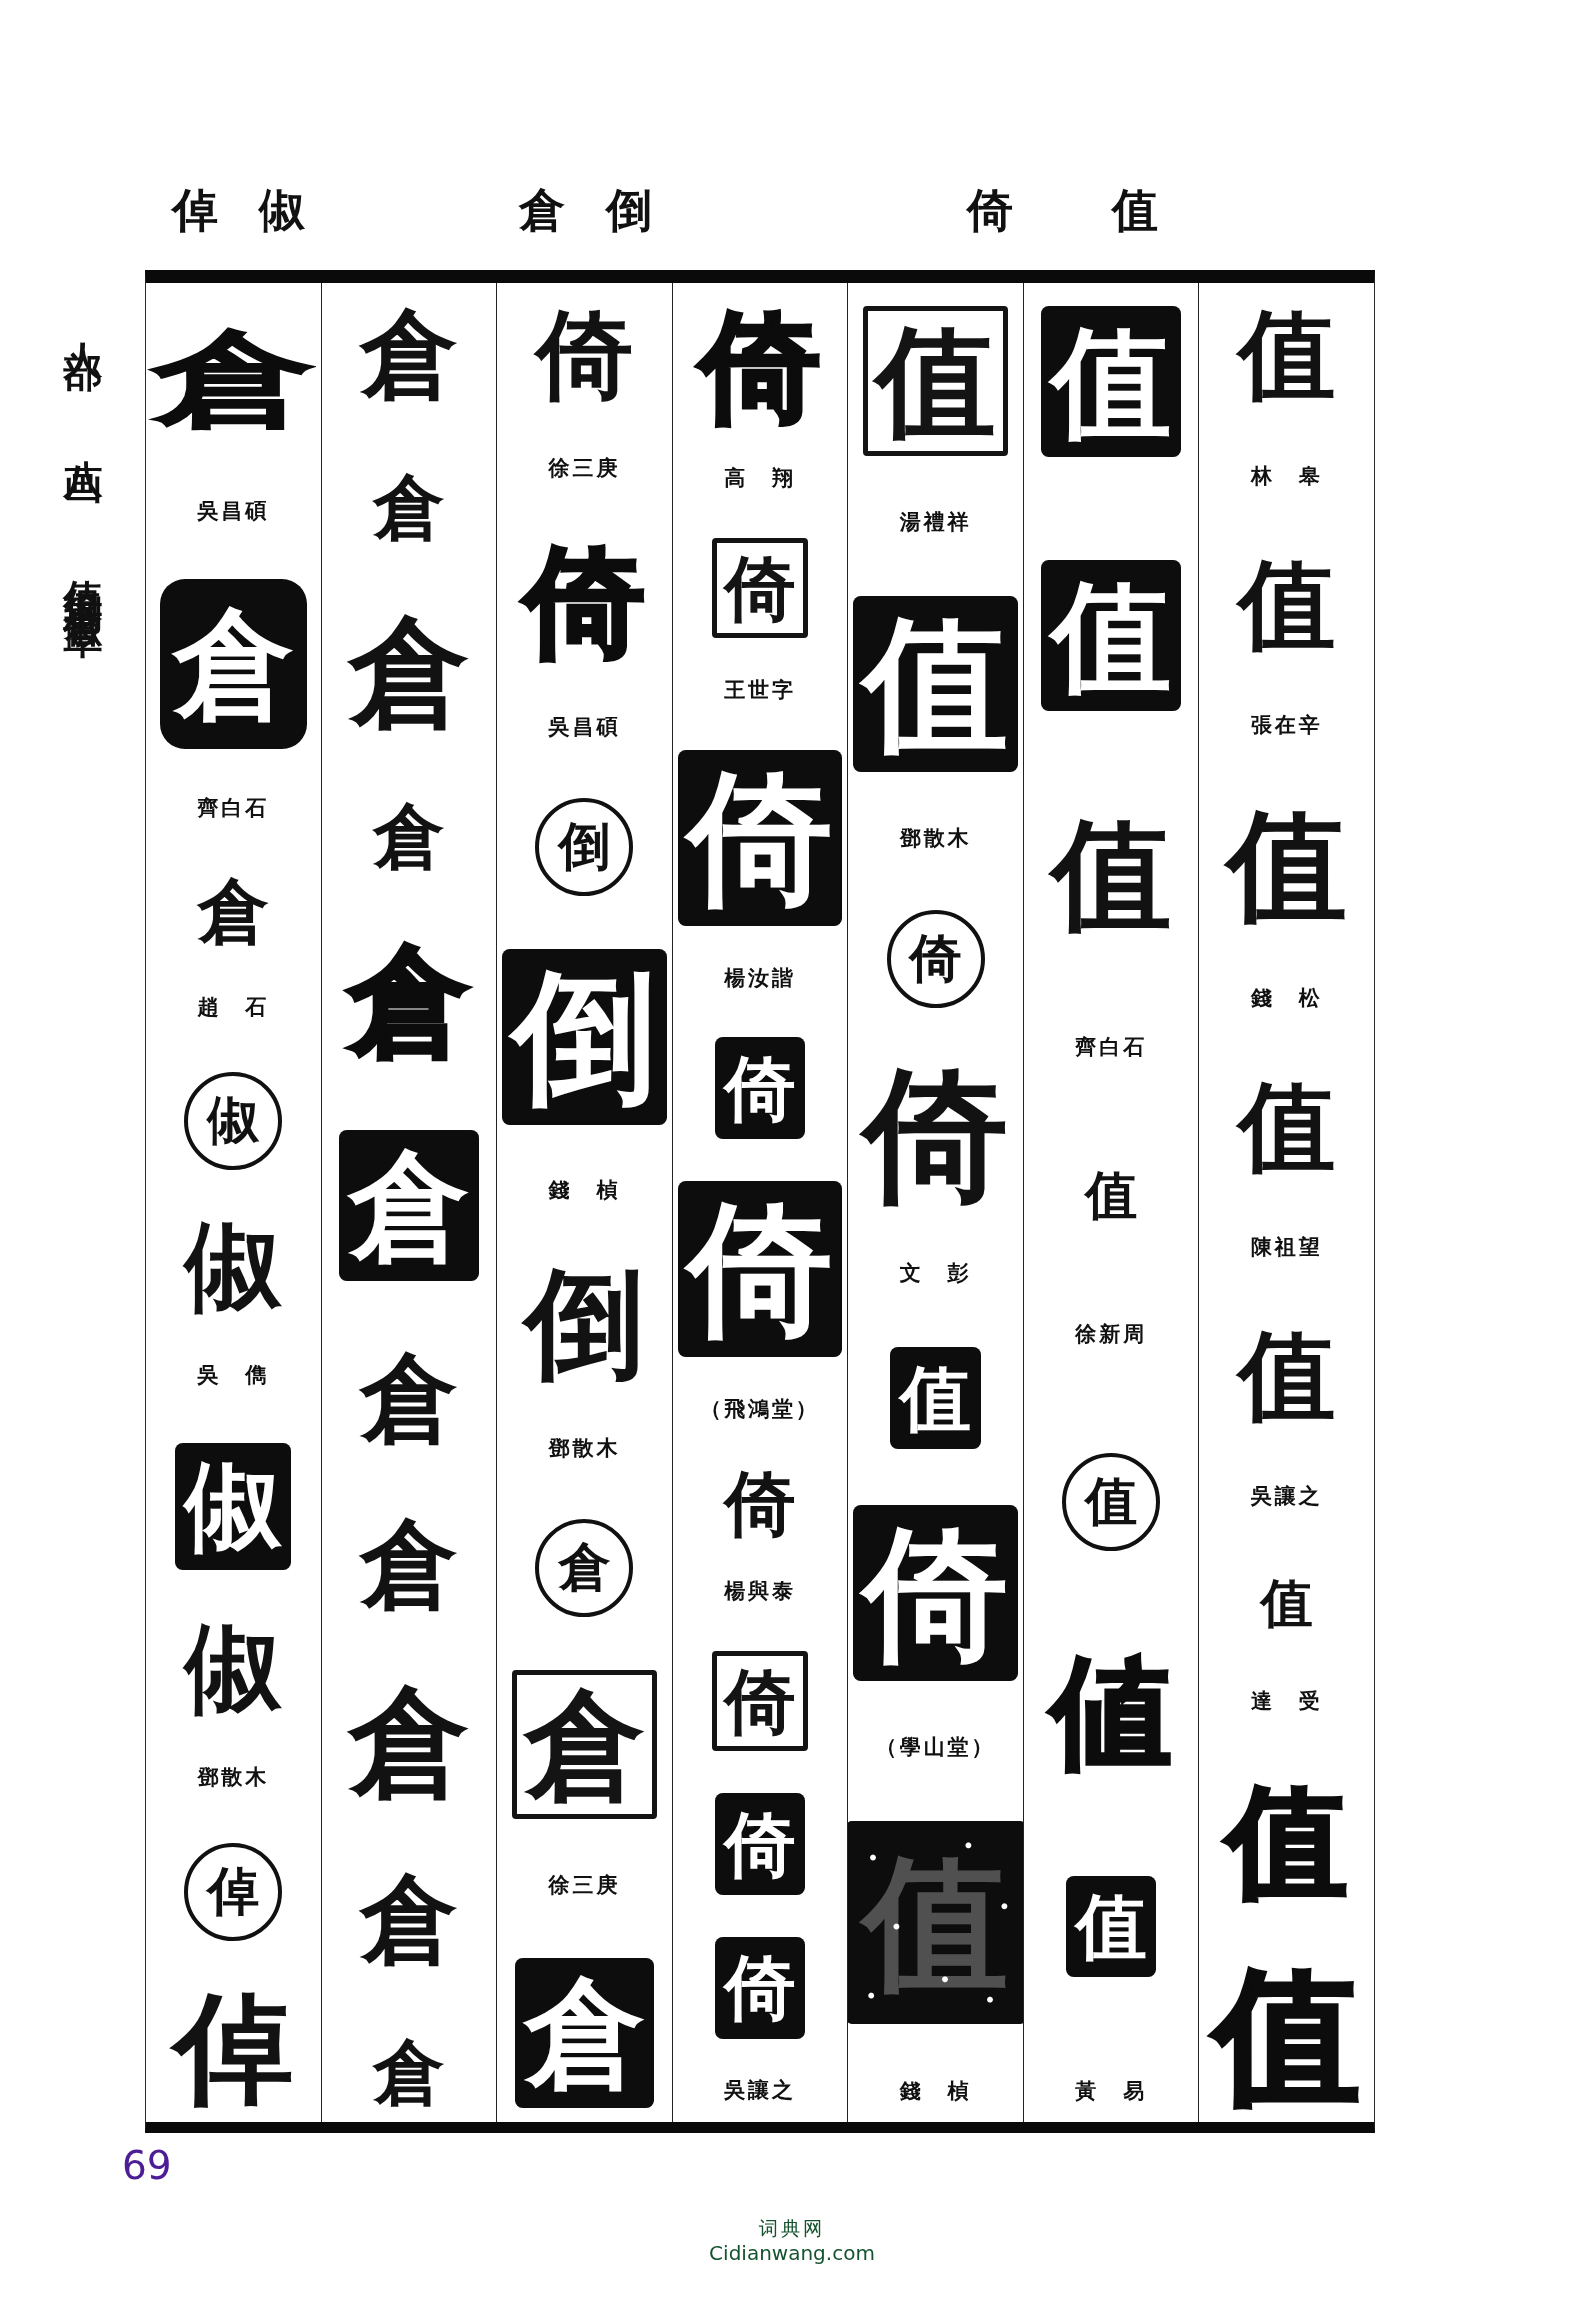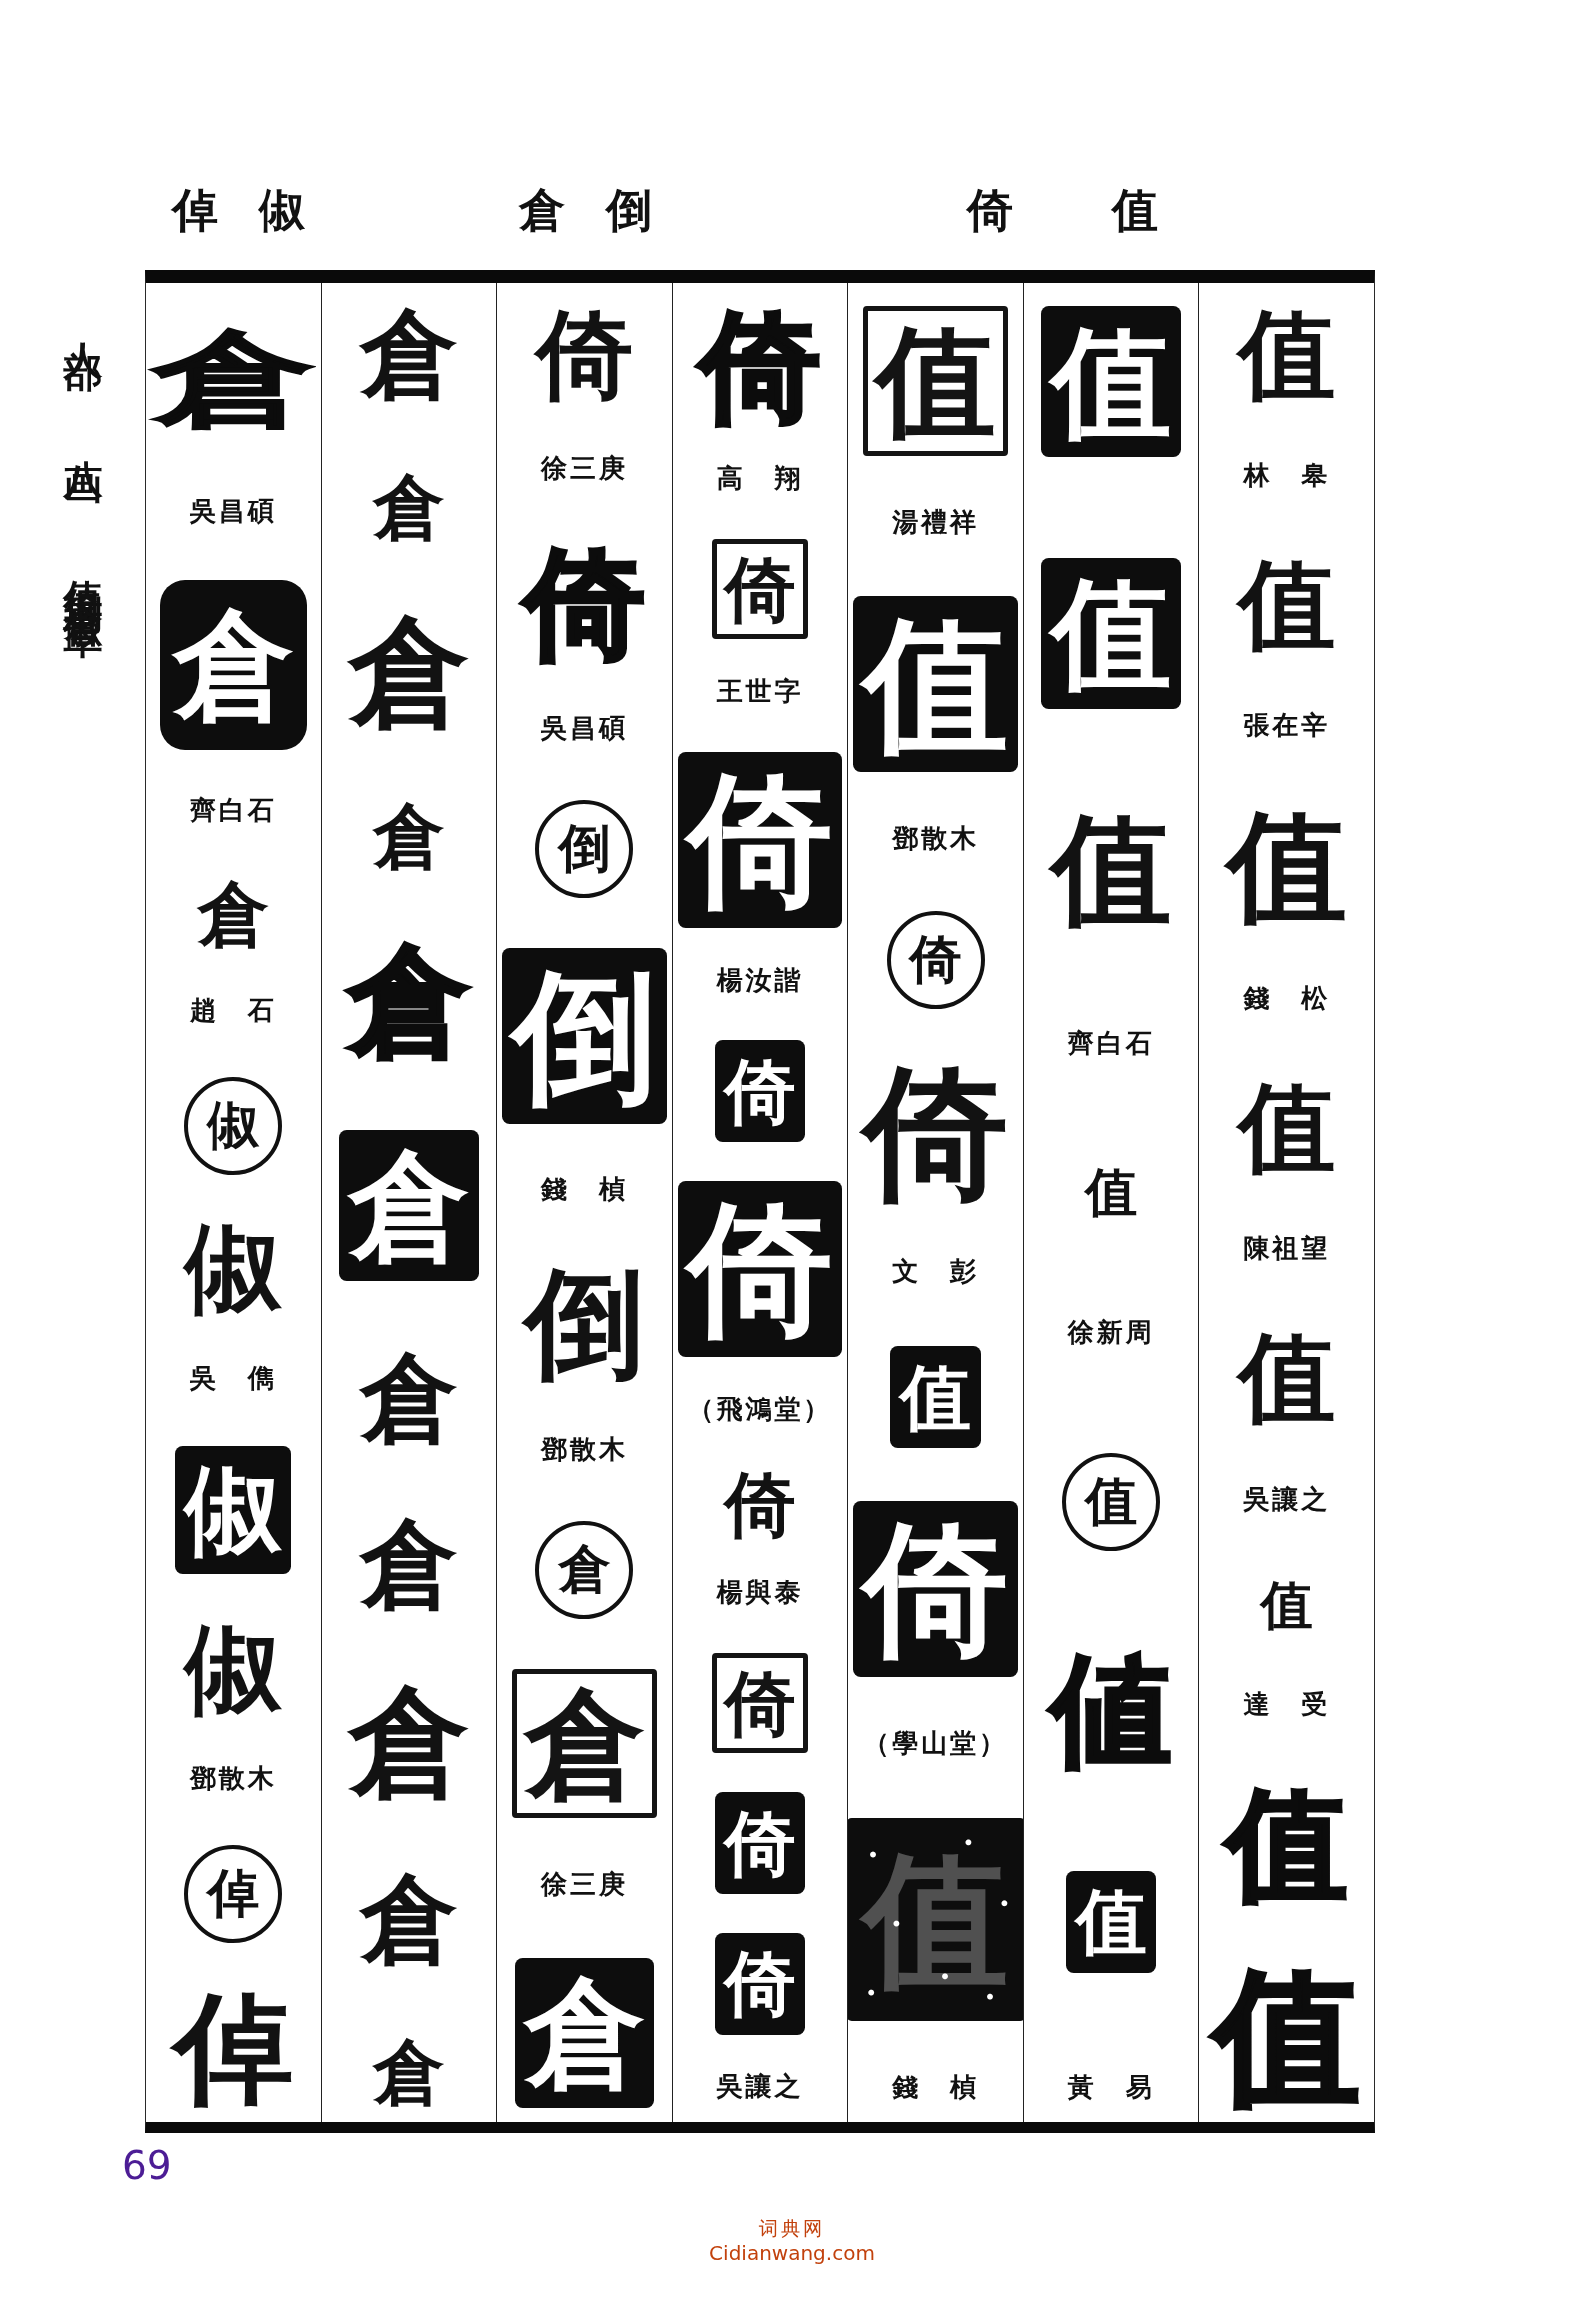--- a/index.html
+++ b/index.html
@@ -50,27 +50,27 @@
       radial-gradient(circle at 15% 18%, #fff 2.4px, transparent 3.4px),
       radial-gradient(circle at 68% 12%, #fff 2.4px, transparent 3.4px),
       radial-gradient(circle at 88% 42%, #fff 2.4px, transparent 3.4px),
       radial-gradient(circle at 28% 52%, #fff 2.4px, transparent 3.4px),
       radial-gradient(circle at 55% 78%, #fff 2.4px, transparent 3.4px),
       radial-gradient(circle at 14% 86%, #fff 2.4px, transparent 3.4px),
       radial-gradient(circle at 80% 88%, #fff 2.4px, transparent 3.4px);}
   .circle{width:98px;height:98px;border:4.8px solid #111;border-radius:50%;box-sizing:border-box;
           display:flex;align-items:center;justify-content:center;font-size:52px;font-weight:bold;
           margin:3.9px 0;}
-  .label{font-size:26px;font-weight:bold;letter-spacing:2.9px;margin:1.9px 0 9.7px;white-space:nowrap;}
+  .label{font-size:21px;font-weight:bold;letter-spacing:2.9px;margin:1.9px 0 9.7px;white-space:nowrap;}
 
   
   .page-number{position:absolute;left:122px;top:2143px;font-size:39px;
                font-family:"DejaVu Sans","Liberation Sans",sans-serif;color:#4c1d95;}
   .watermark{position:absolute;left:676px;top:2217px;width:232px;text-align:center;
-             color:#c2410c;font-family:"DejaVu Sans","Liberation Sans",sans-serif;line-height:1.25;}
+             color:#14532d;font-family:"DejaVu Sans","Liberation Sans",sans-serif;line-height:1.25;}
   .watermark .wm1{font-size:19.3px;letter-spacing:2.9px;}
   .watermark .wm2{font-size:20px;}
 </style>
 </head>
 <body>
 
 <div class="page">
 
   <div>
     <span class="header-char">倬</span>

